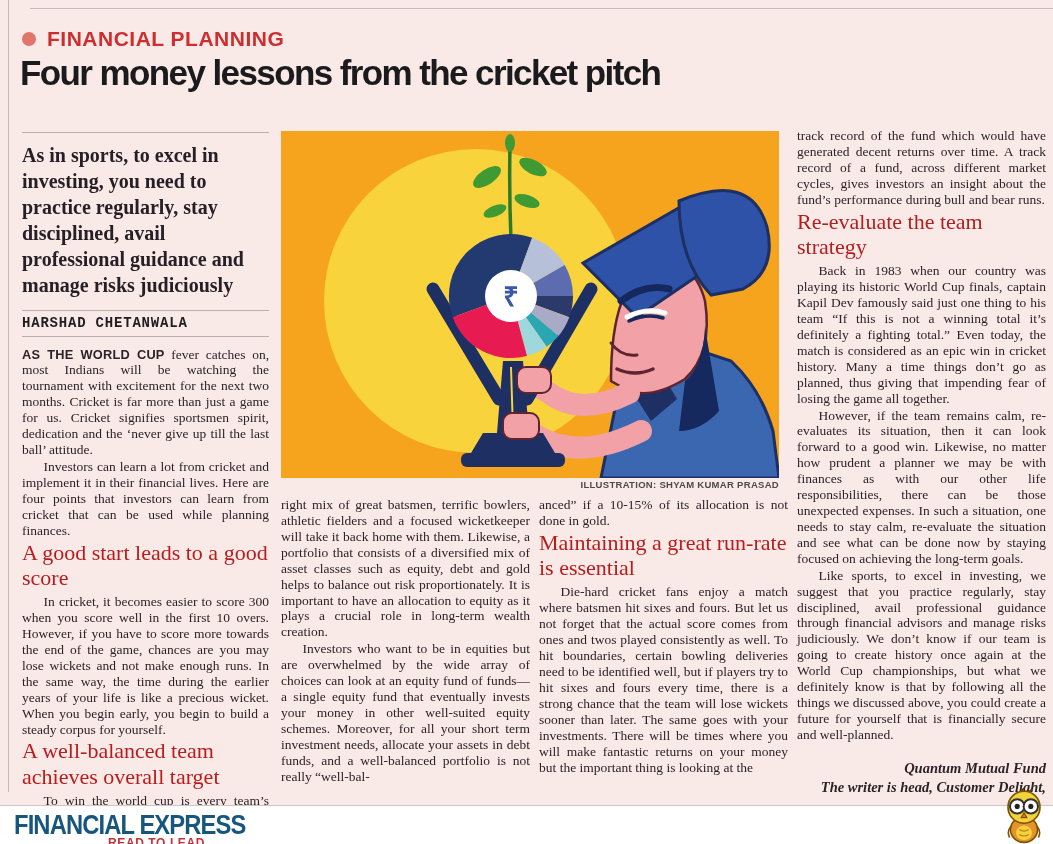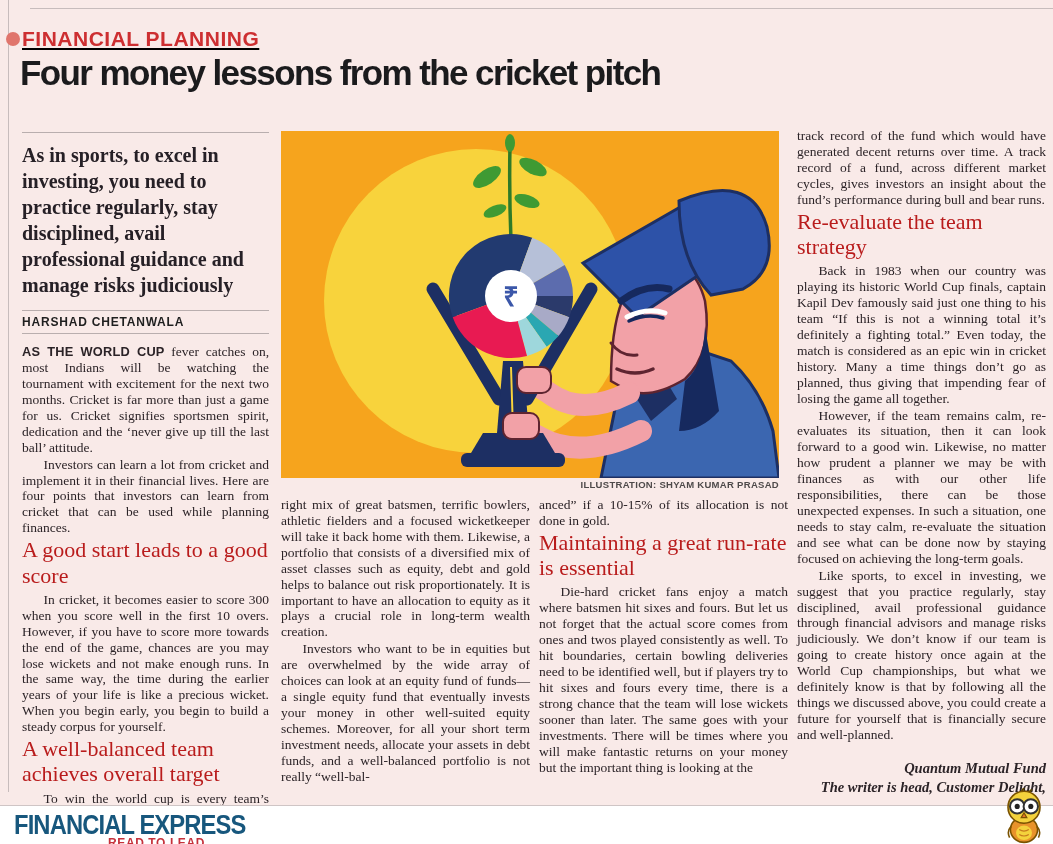--- a/index.html
+++ b/index.html
@@ -4,34 +4,34 @@
 <style>
   * { margin:0; padding:0; box-sizing:border-box; }
   body { font-family:"Liberation Sans", sans-serif; background:#ffffff; }
   .page { position:relative; width:1053px; height:844px; background:#ffffff; overflow:hidden; }
   .article-bg { position:absolute; left:0; top:0; width:1053px; height:805px; background:#f9eae8; }
   .edge-top { position:absolute; left:30px; top:8px; width:1023px; height:0; border-top:1px solid #c7bcbc; }
   .edge-left { position:absolute; left:8px; top:0; height:792px; width:0; border-left:1px solid #c7bcbc; }
   .bottom-rule { position:absolute; left:0; top:805px; width:1053px; height:0; border-top:1px solid #cfc5c5; }
 
   
-  .kicker { position:absolute; left:6px; top:27px; display:flex; align-items:center; gap:2px;text-decoration:underline; }
+  .kicker { position:absolute; left:22px; top:27px; display:flex; align-items:center; gap:11px; }
   .kicker .dot { width:14px; height:14px; border-radius:50%; background:#e0756c; }
   .kicker .ktext { font-size:21px; font-weight:800; letter-spacing:.5px; color:#cd2f31; }
   h1.headline { position:absolute; left:20px; top:54px; width:1026px; font-size:35px; font-weight:700;
     letter-spacing:-1.6px; color:#1b1b1d; line-height:1.1; }
 
   
   .col { position:absolute; font-family:"Liberation Serif", serif; font-size:13.5px; line-height:1.18;
     color:#2b2327; text-align:justify; }
   .col p { margin-bottom:1px; }
   .indent { text-indent:1.6em; }
   .rule { border-top:1px solid #b9aeae; margin:4px 0; }
   .standfirst { font-size:20px; line-height:1.3; font-weight:700; color:#262026; text-align:left; margin:9px 0 12px; }
-  .author { font-family:Liberation Sans, sans-serif; font-size:12px; font-weight:700; letter-spacing:.8px;
+  .author { font-family:Liberation Mono, monospace; font-size:14px; font-weight:700; letter-spacing:.8px;
     color:#1f1f1f; margin:2px 0; text-align:left; }
   .leadin { font-family:"Liberation Sans", sans-serif; font-weight:700; font-size:12.8px; letter-spacing:.2px; }
   .subhead { font-size:22px; line-height:1.15; color:#b91c1c; text-align:left; margin:0 0 4px; font-weight:400; }
   #col1 { left:22px;  top:128px; width:247px; }
   #col2 { left:281px; top:497px; width:249px; }
   #col3 { left:539px; top:497px; width:249px; }
   #col4 { left:797px; top:128px; width:249px; }
   .byline { margin-top:16px; text-align:right; font-style:italic; font-weight:700; font-size:14.5px; line-height:1.35; }
 
   

